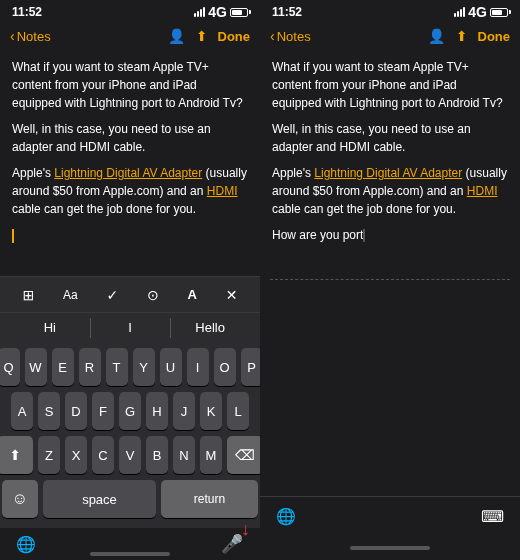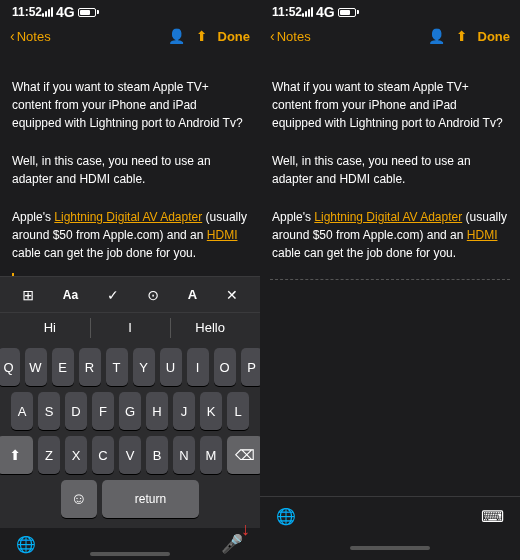--- a/index.html
+++ b/index.html
@@ -21,20 +21,21 @@
       flex-direction: column;
       background: #1c1c1e;
       color: #fff;
       position: relative;
       overflow: hidden;
     }
 
     
     .status-bar {
       display: flex;
+      justify-content: space-between;
       align-items: center;
       padding: 4px 12px 2px;
       height: 22px;
     }
     .status-time {
       font-size: 12px;
       font-weight: 600;
       color: #fff;
     }
     .status-icons {
@@ -129,21 +130,20 @@
       padding: 6px 12px 4px;
       font-size: 12px;
       line-height: 1.5;
       color: #fff;
       overflow: hidden;
     }
     .note-text {
       color: #fff;
       font-size: 12px;
       line-height: 1.5;
-      margin-top: 20px;
     }
     .note-link {
       color: #f0a500;
       text-decoration: underline;
     }
     .note-paragraph {
       margin-bottom: 8px;
     }
     .cursor-blink {
       display: inline-block;
@@ -170,21 +170,21 @@
     }
     .toolbar-icon {
       color: #fff;
       font-size: 14px;
       display: flex;
       align-items: center;
       justify-content: center;
     }
     .toolbar-aa {
       font-size: 12px;
-      font-weight: 700;
+      font-weight: 400;
       color: #fff;
     }
 
     
     .predictive-bar {
       background: #2c2c2e;
       display: flex;
       align-items: center;
       justify-content: space-between;
       padding: 0 10px;
@@ -415,20 +415,21 @@
       <div class="key">C</div>
       <div class="key">V</div>
       <div class="key">B</div>
       <div class="key">N</div>
       <div class="key">M</div>
       <div class="key key-delete" style="font-size:14px">⌫</div>
     </div>
 
     <div class="key-row" style="gap:5px">
       <div class="key key-emoji" style="font-size:16px">☺</div>
+      <div class="key key-space" style="font-size:13px;min-width:90px">space</div>
       <div class="key key-return">return</div>
     </div>
   </div>
 
   <div class="bottom-bar">
     <span class="toolbar-icon" style="font-size:16px">🌐</span>
     <div style="position:relative">
       <span style="position:absolute;top:-14px;right:-6px;color:#e53935;font-size:18px;">↓</span>
       <span class="mic-icon">🎤</span>
     </div>

